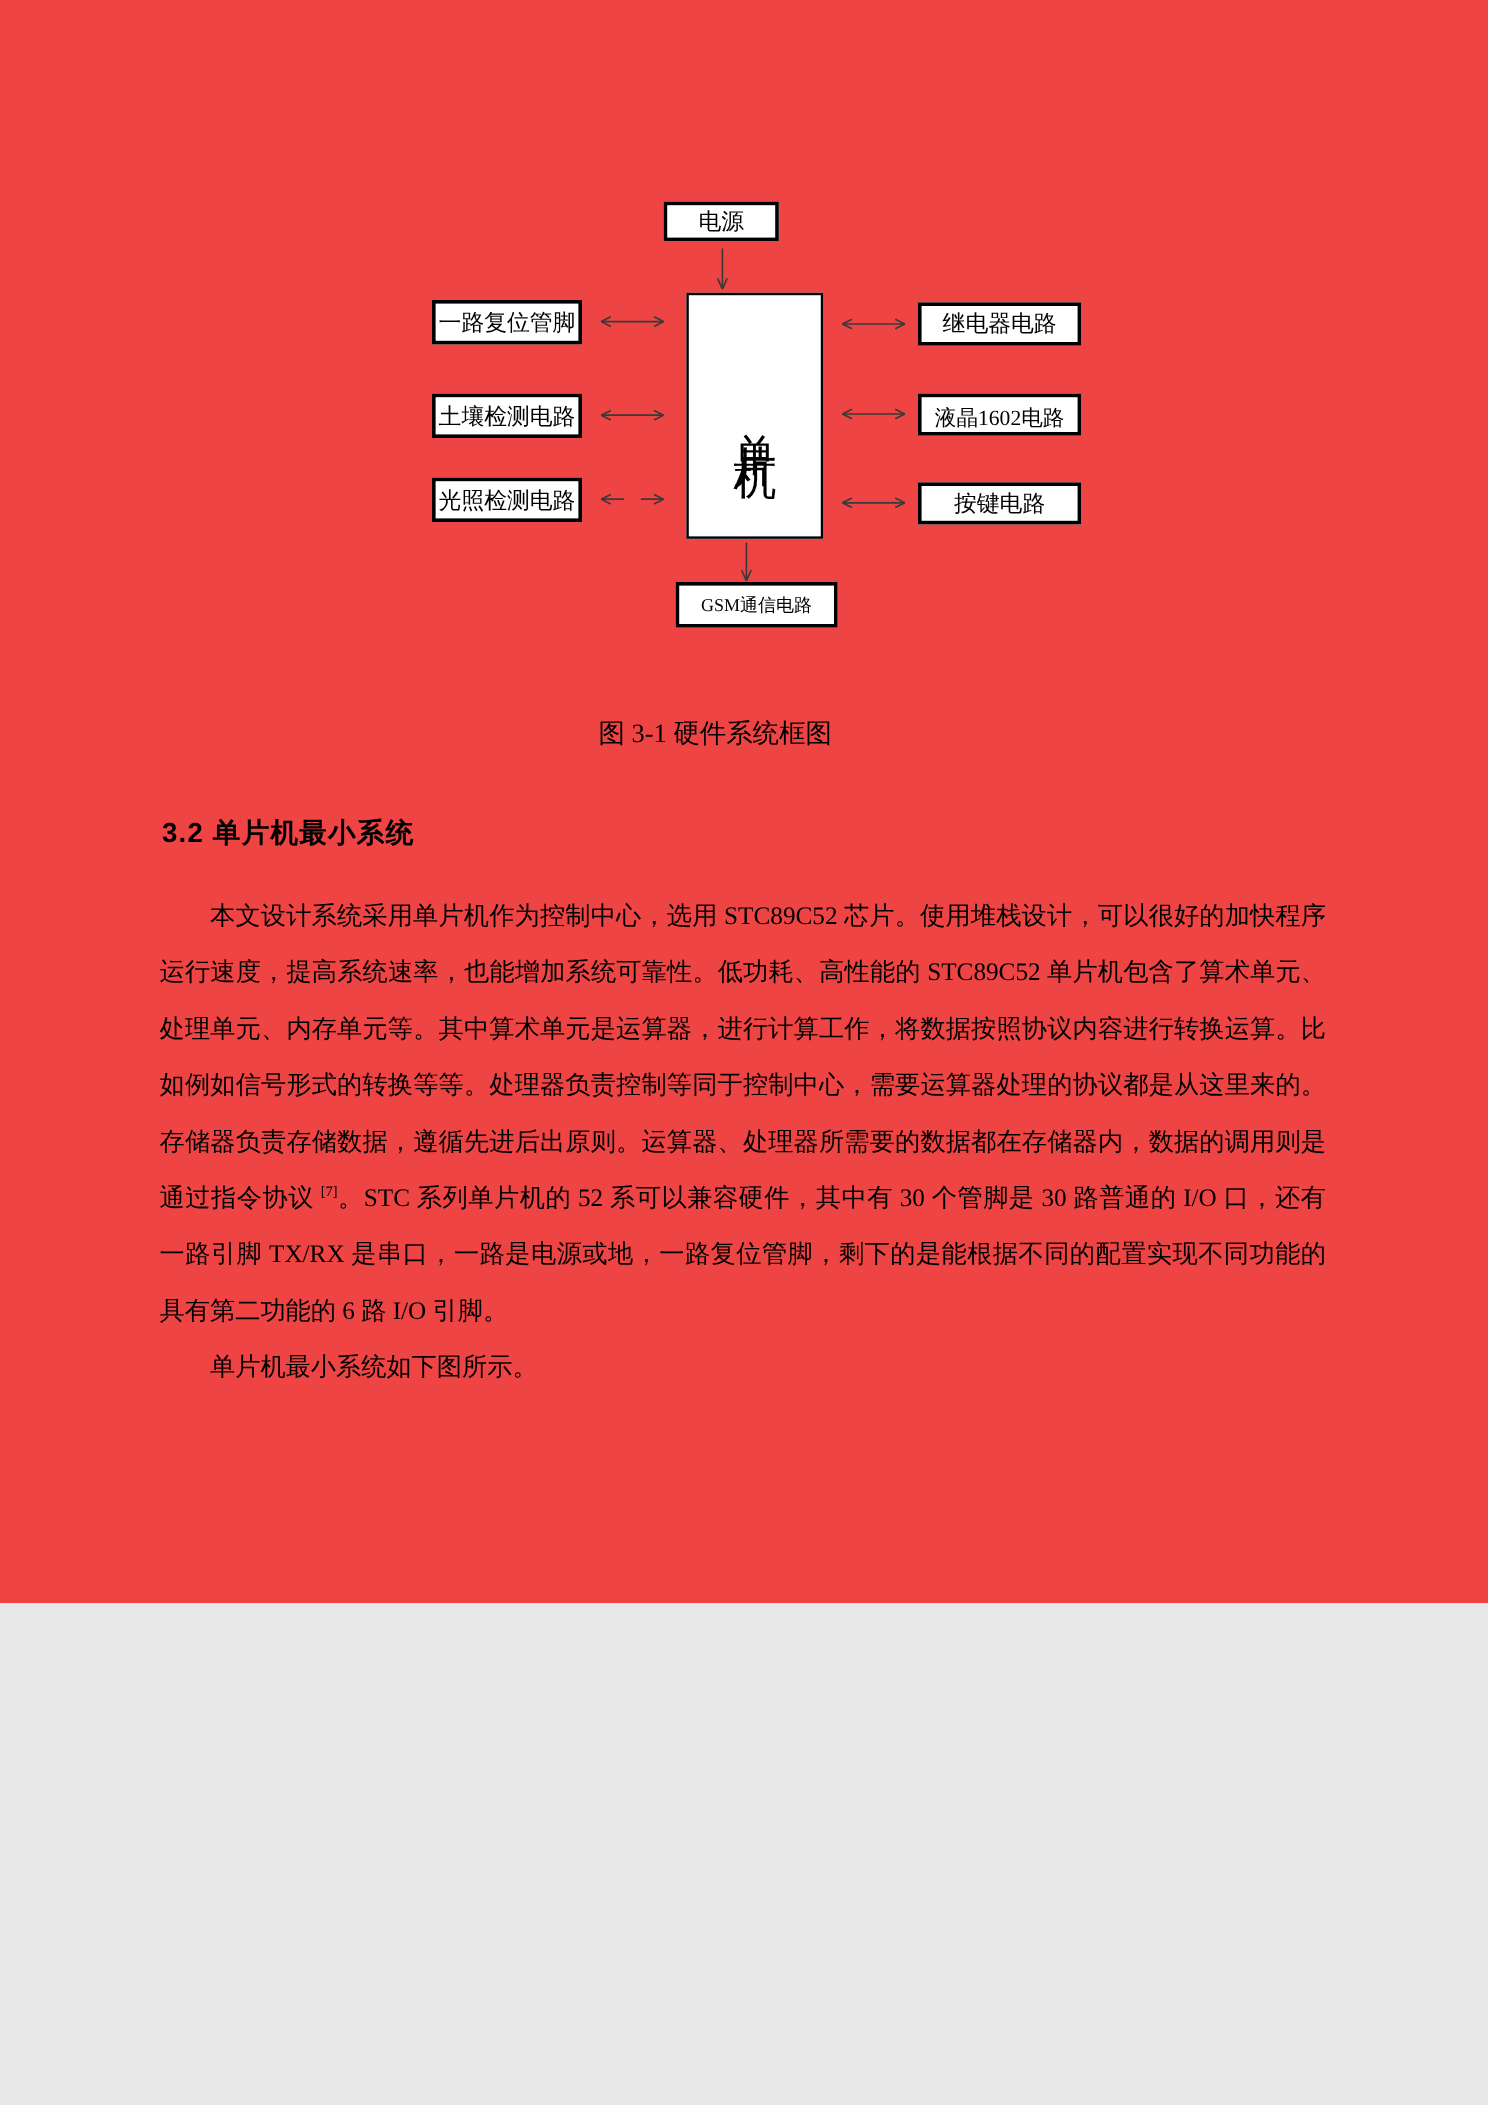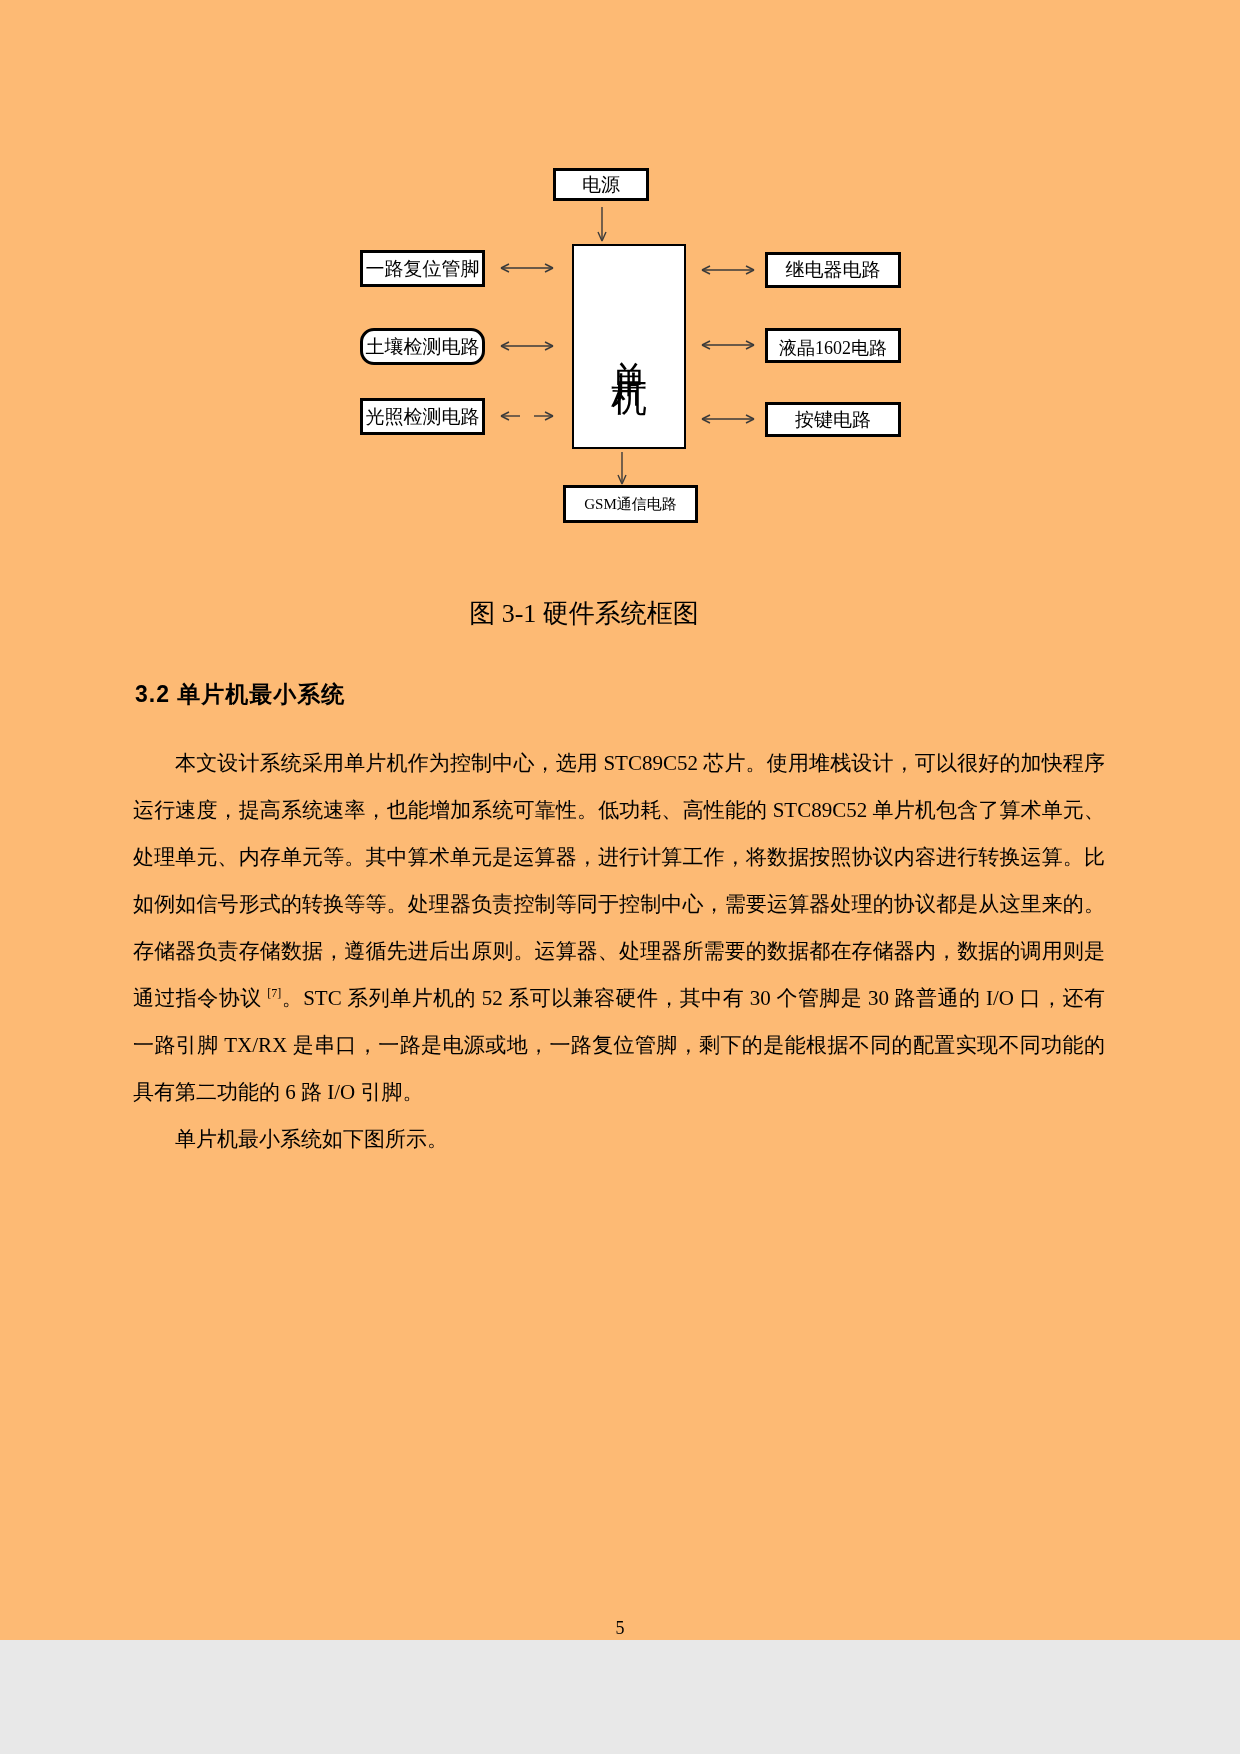--- a/index.html
+++ b/index.html
@@ -1,21 +1,21 @@
 <!DOCTYPE html>
 <html><head>
 <meta charset="utf-8">
 <style>
   html, body { margin: 0; padding: 0; background: #e8e8e8; }
   .page {
     position: relative;
     width: 1240px;
-    height: 1640px;
+    height: 1336px;
     margin: 0 auto;
-    background: #fdba74;
+    background: #ef4444;
     font-family: "Liberation Serif", "DejaVu Serif", serif;
     color: #000;
     overflow: hidden;
   }
 
   
   .dbox {
     position: absolute;
     border: 3px solid #000;
     background: #fff;
@@ -33,44 +33,44 @@
     font-size: 36px;
     line-height: 1;
     letter-spacing: 10px;
   }
   .arrow { position: absolute; }
 
   
   .box-power { left: 553px; top: 168px; width: 96px;  height: 33px; }
   .box-mcu   { left: 572px; top: 244px; width: 114px; height: 205px; }
   .box-temp  { left: 360px; top: 250px; width: 125px; height: 37px; }
-  .box-soil  { left: 360px; top: 328px; width: 125px; height: 37px; border-radius: 14px; }
+  .box-soil  { left: 360px; top: 328px; width: 125px; height: 37px; }
   .box-light { left: 360px; top: 398px; width: 125px; height: 37px; }
   .box-relay { left: 765px; top: 252px; width: 136px; height: 36px; }
   .box-lcd   { left: 765px; top: 328px; width: 136px; height: 35px; font-size: 18px; align-items: flex-end; }
   .box-key   { left: 765px; top: 402px; width: 136px; height: 35px; font-family: Liberation Mono, monospace; }
   .box-gsm   { left: 563px; top: 485px; width: 135px; height: 38px; font-size: 15px; }
 
   .arr-power-mcu { left: 595px; top: 205px; }
   .arr-temp      { left: 492px; top: 261px; }
   .arr-soil      { left: 492px; top: 339px; }
   .arr-light     { left: 492px; top: 409px; }
   .arr-relay     { left: 693px; top: 263px; }
   .arr-lcd       { left: 693px; top: 338px; }
   .arr-key       { left: 693px; top: 412px; }
   .arr-mcu-gsm   { left: 615px; top: 450px; }
 
   
   .figure-caption {
     position: absolute;
     top: 596px;
-    left: 4px;
+    left: 16px;
     width: 1160px;
     text-align: center;
-    font-size: 26px;
+    font-size: 22px;
   }
   .section-heading {
     position: absolute;
     top: 660px;
     left: 135px;
     font-family: "Liberation Sans", "DejaVu Sans", sans-serif;
     font-weight: bold;
     font-size: 23px;
     letter-spacing: 1px;
   }

